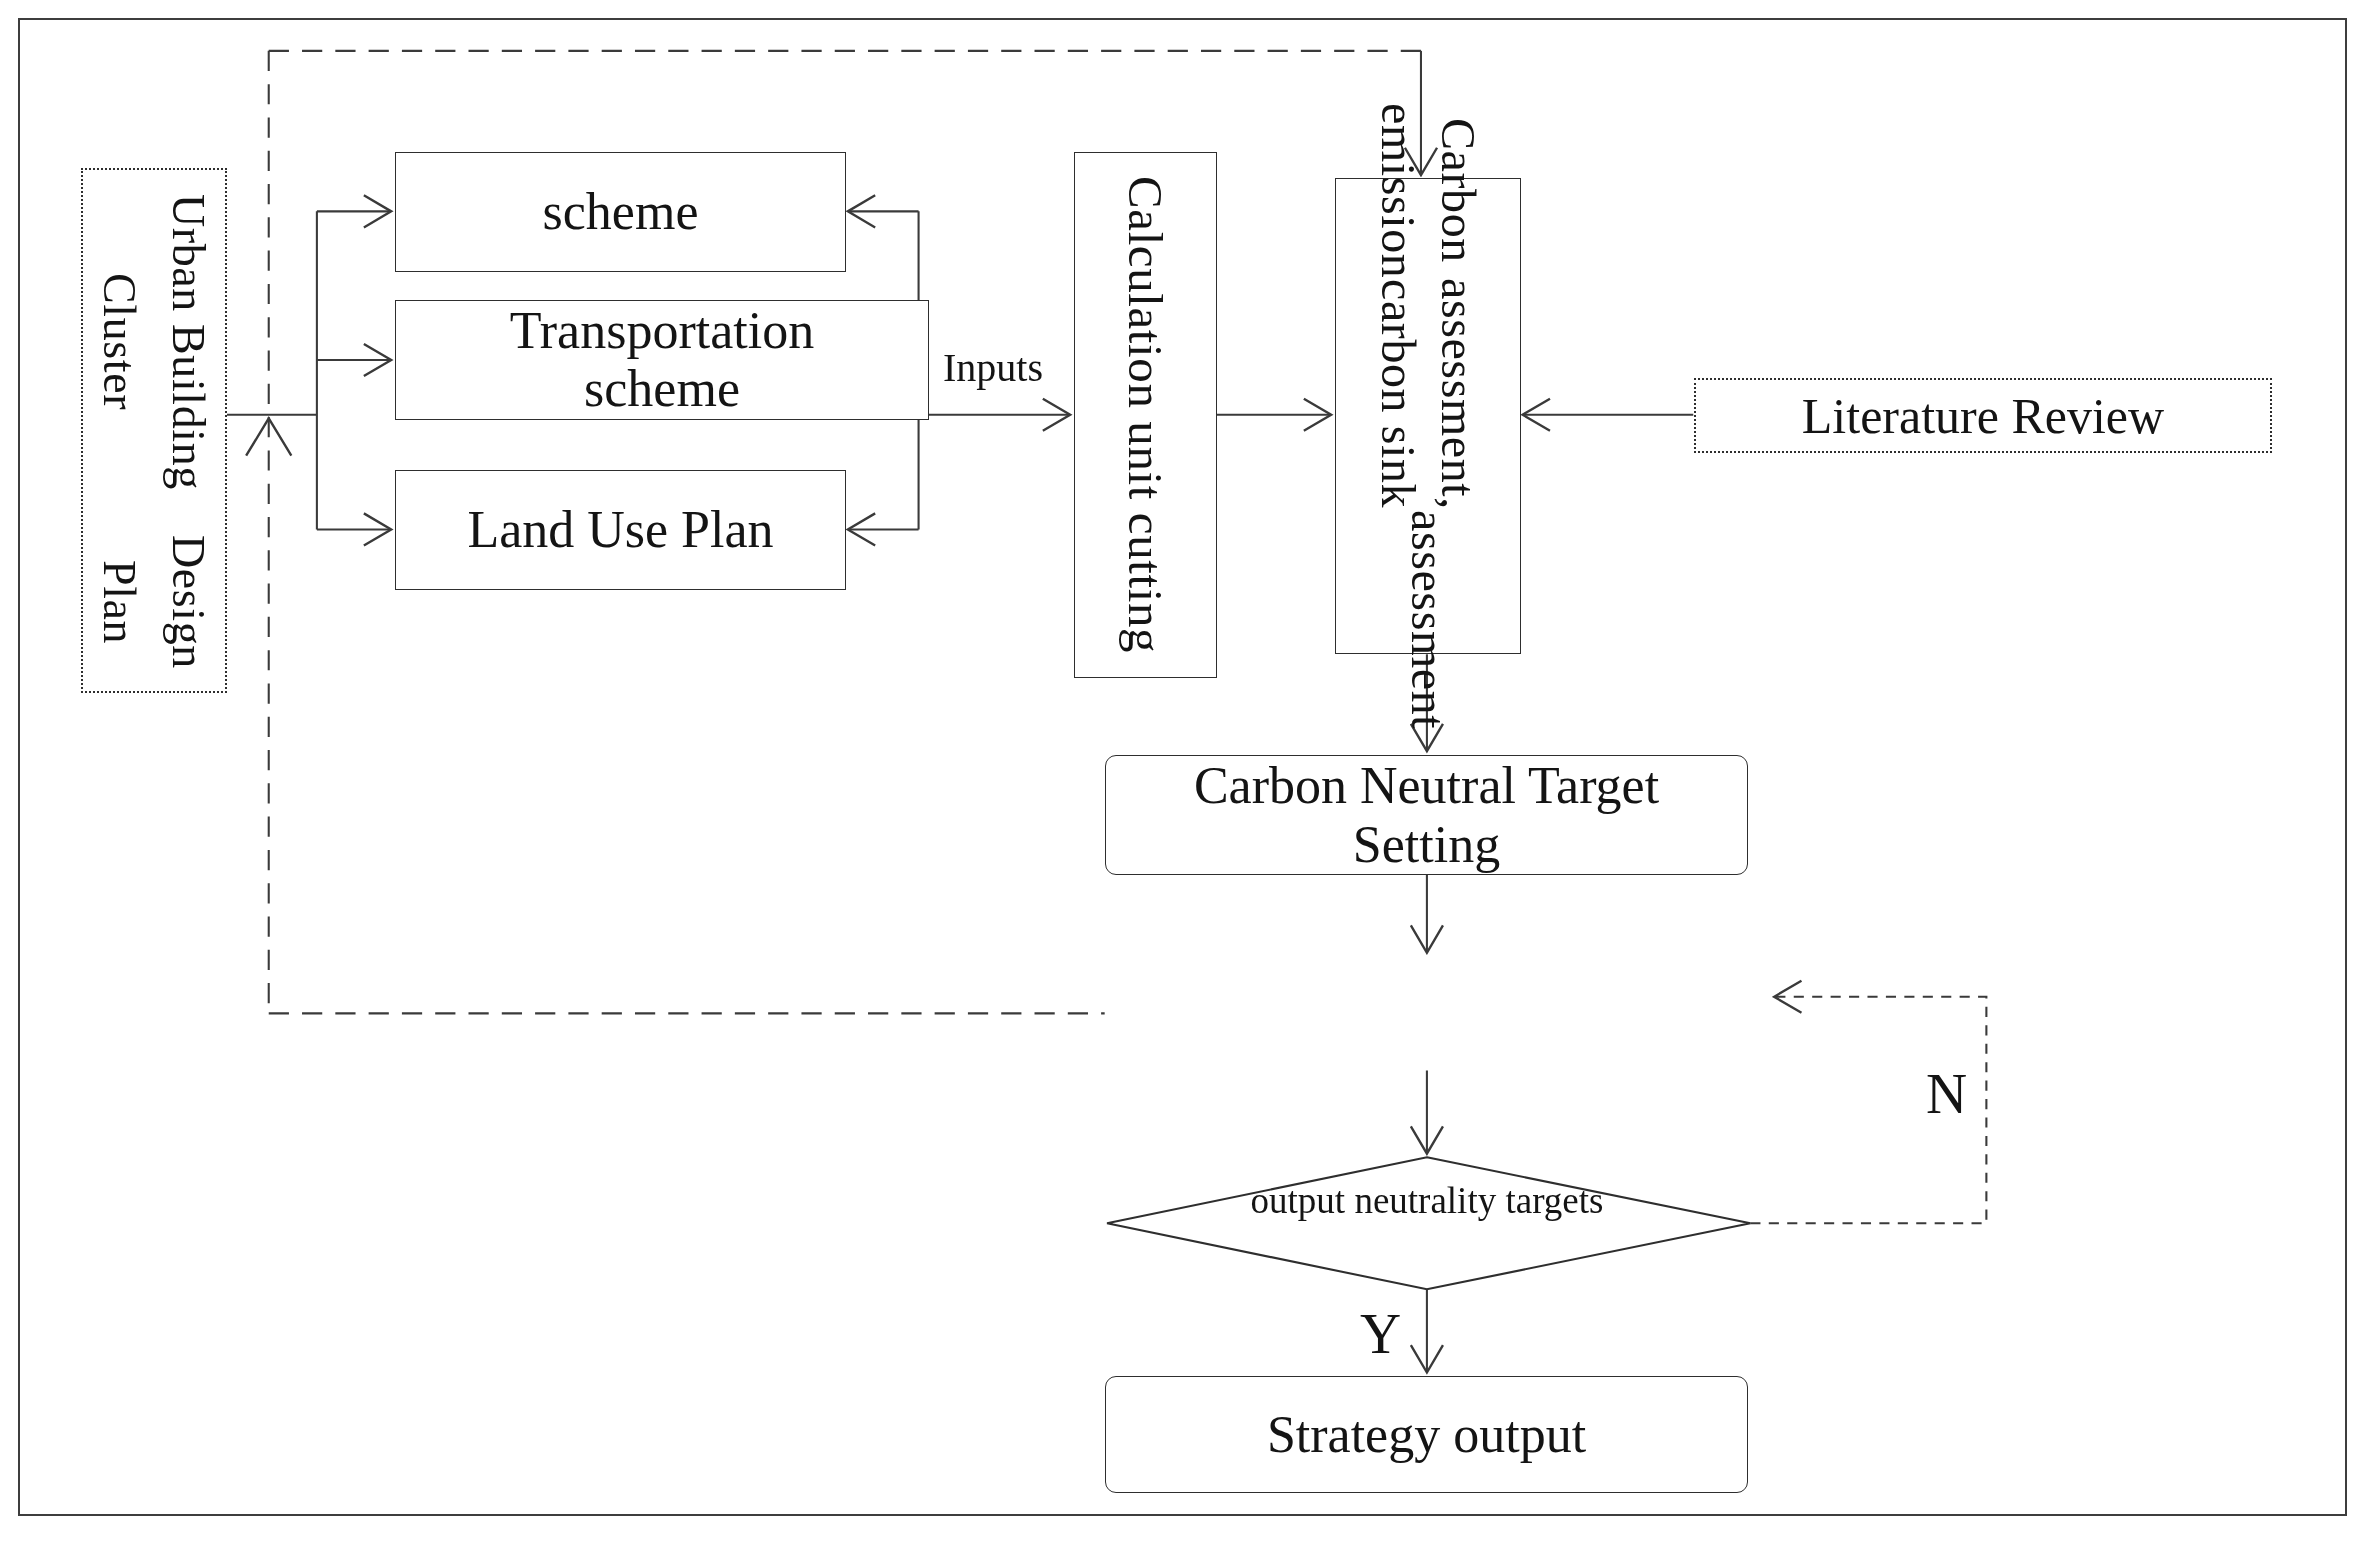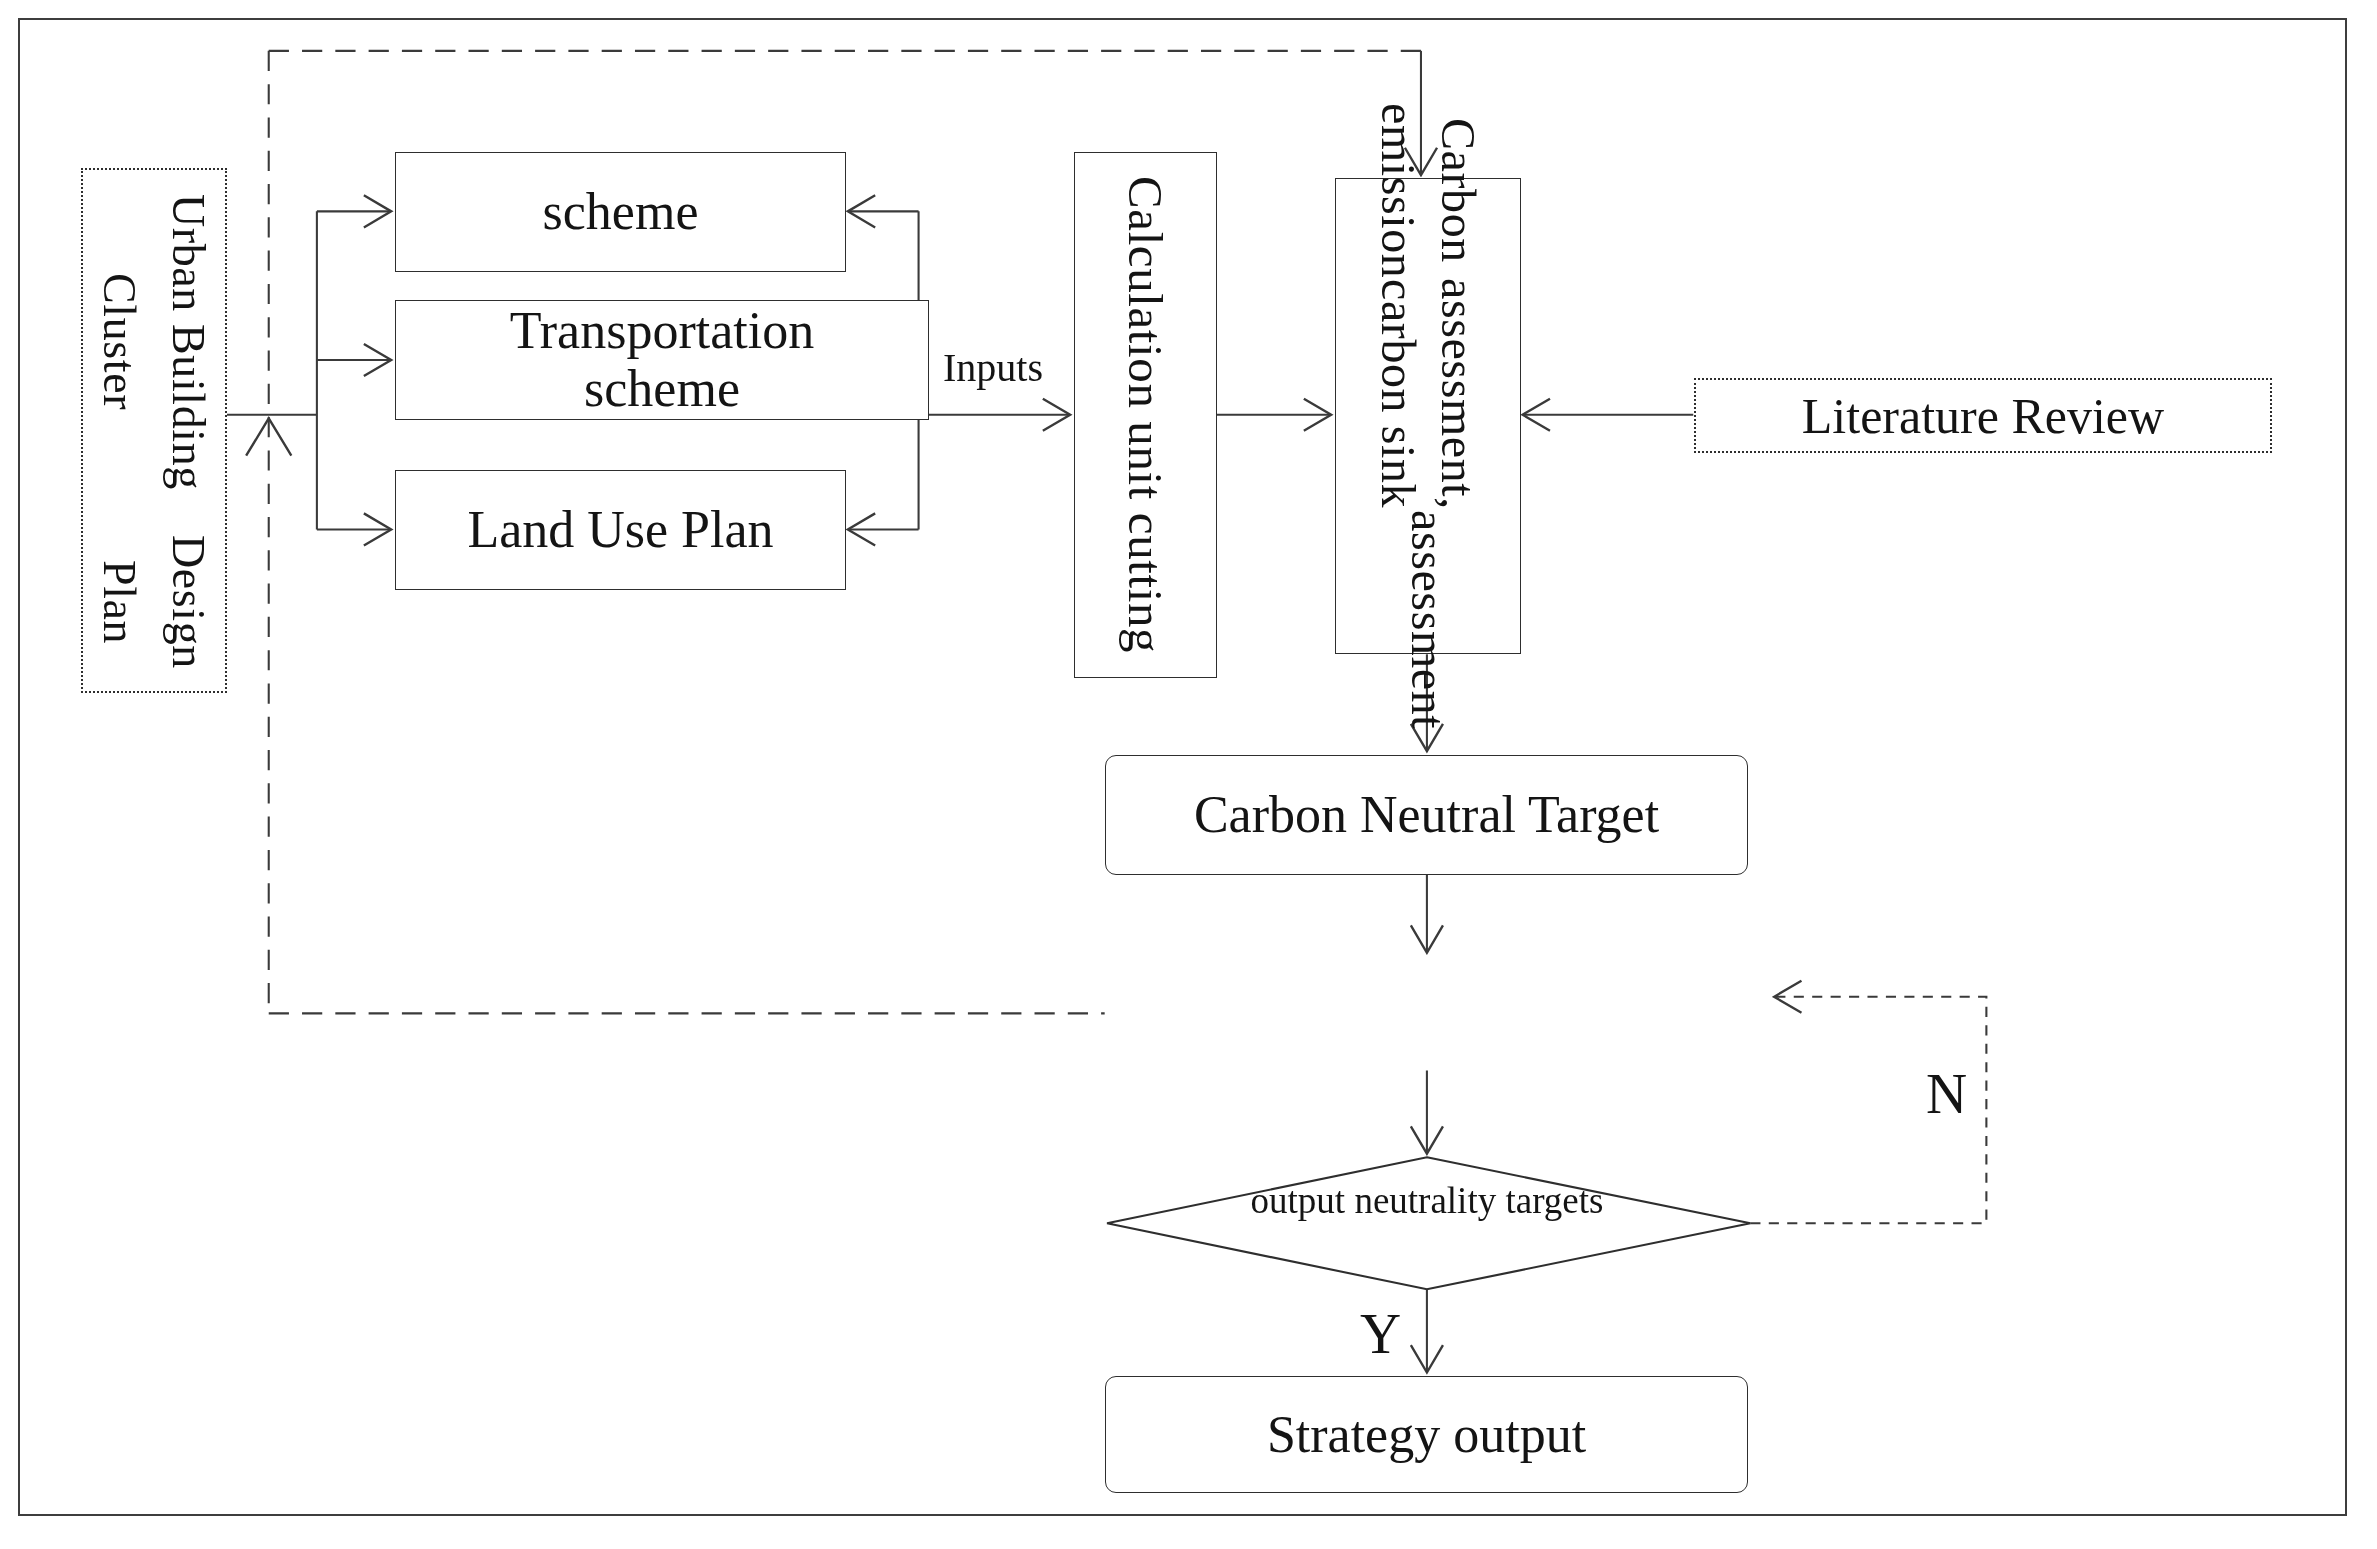--- a/index.html
+++ b/index.html
@@ -111,20 +111,21 @@
     <span class="ln">assessment</span>
   </div>
 
   <div class="box dotted t-lit" style="left:1694px;top:378px;width:578px;height:75px;">
     <span>Literature Review</span>
   </div>
 
   <div class="box t-big" style="left:1105px;top:755px;width:643px;height:120px;">
     <div>
       <span class="ln">Carbon Neutral Target</span>
+      <span class="ln">Setting</span>
     </div>
   </div>
 
 
   <div class="lbl t-diamond" style="left:1219px;top:1176px;width:416px;">
     <span class="ln">output neutrality</span>
     <span class="ln">targets</span>
   </div>
 
   <div class="box t-big" style="left:1105px;top:1376px;width:643px;height:117px;">

